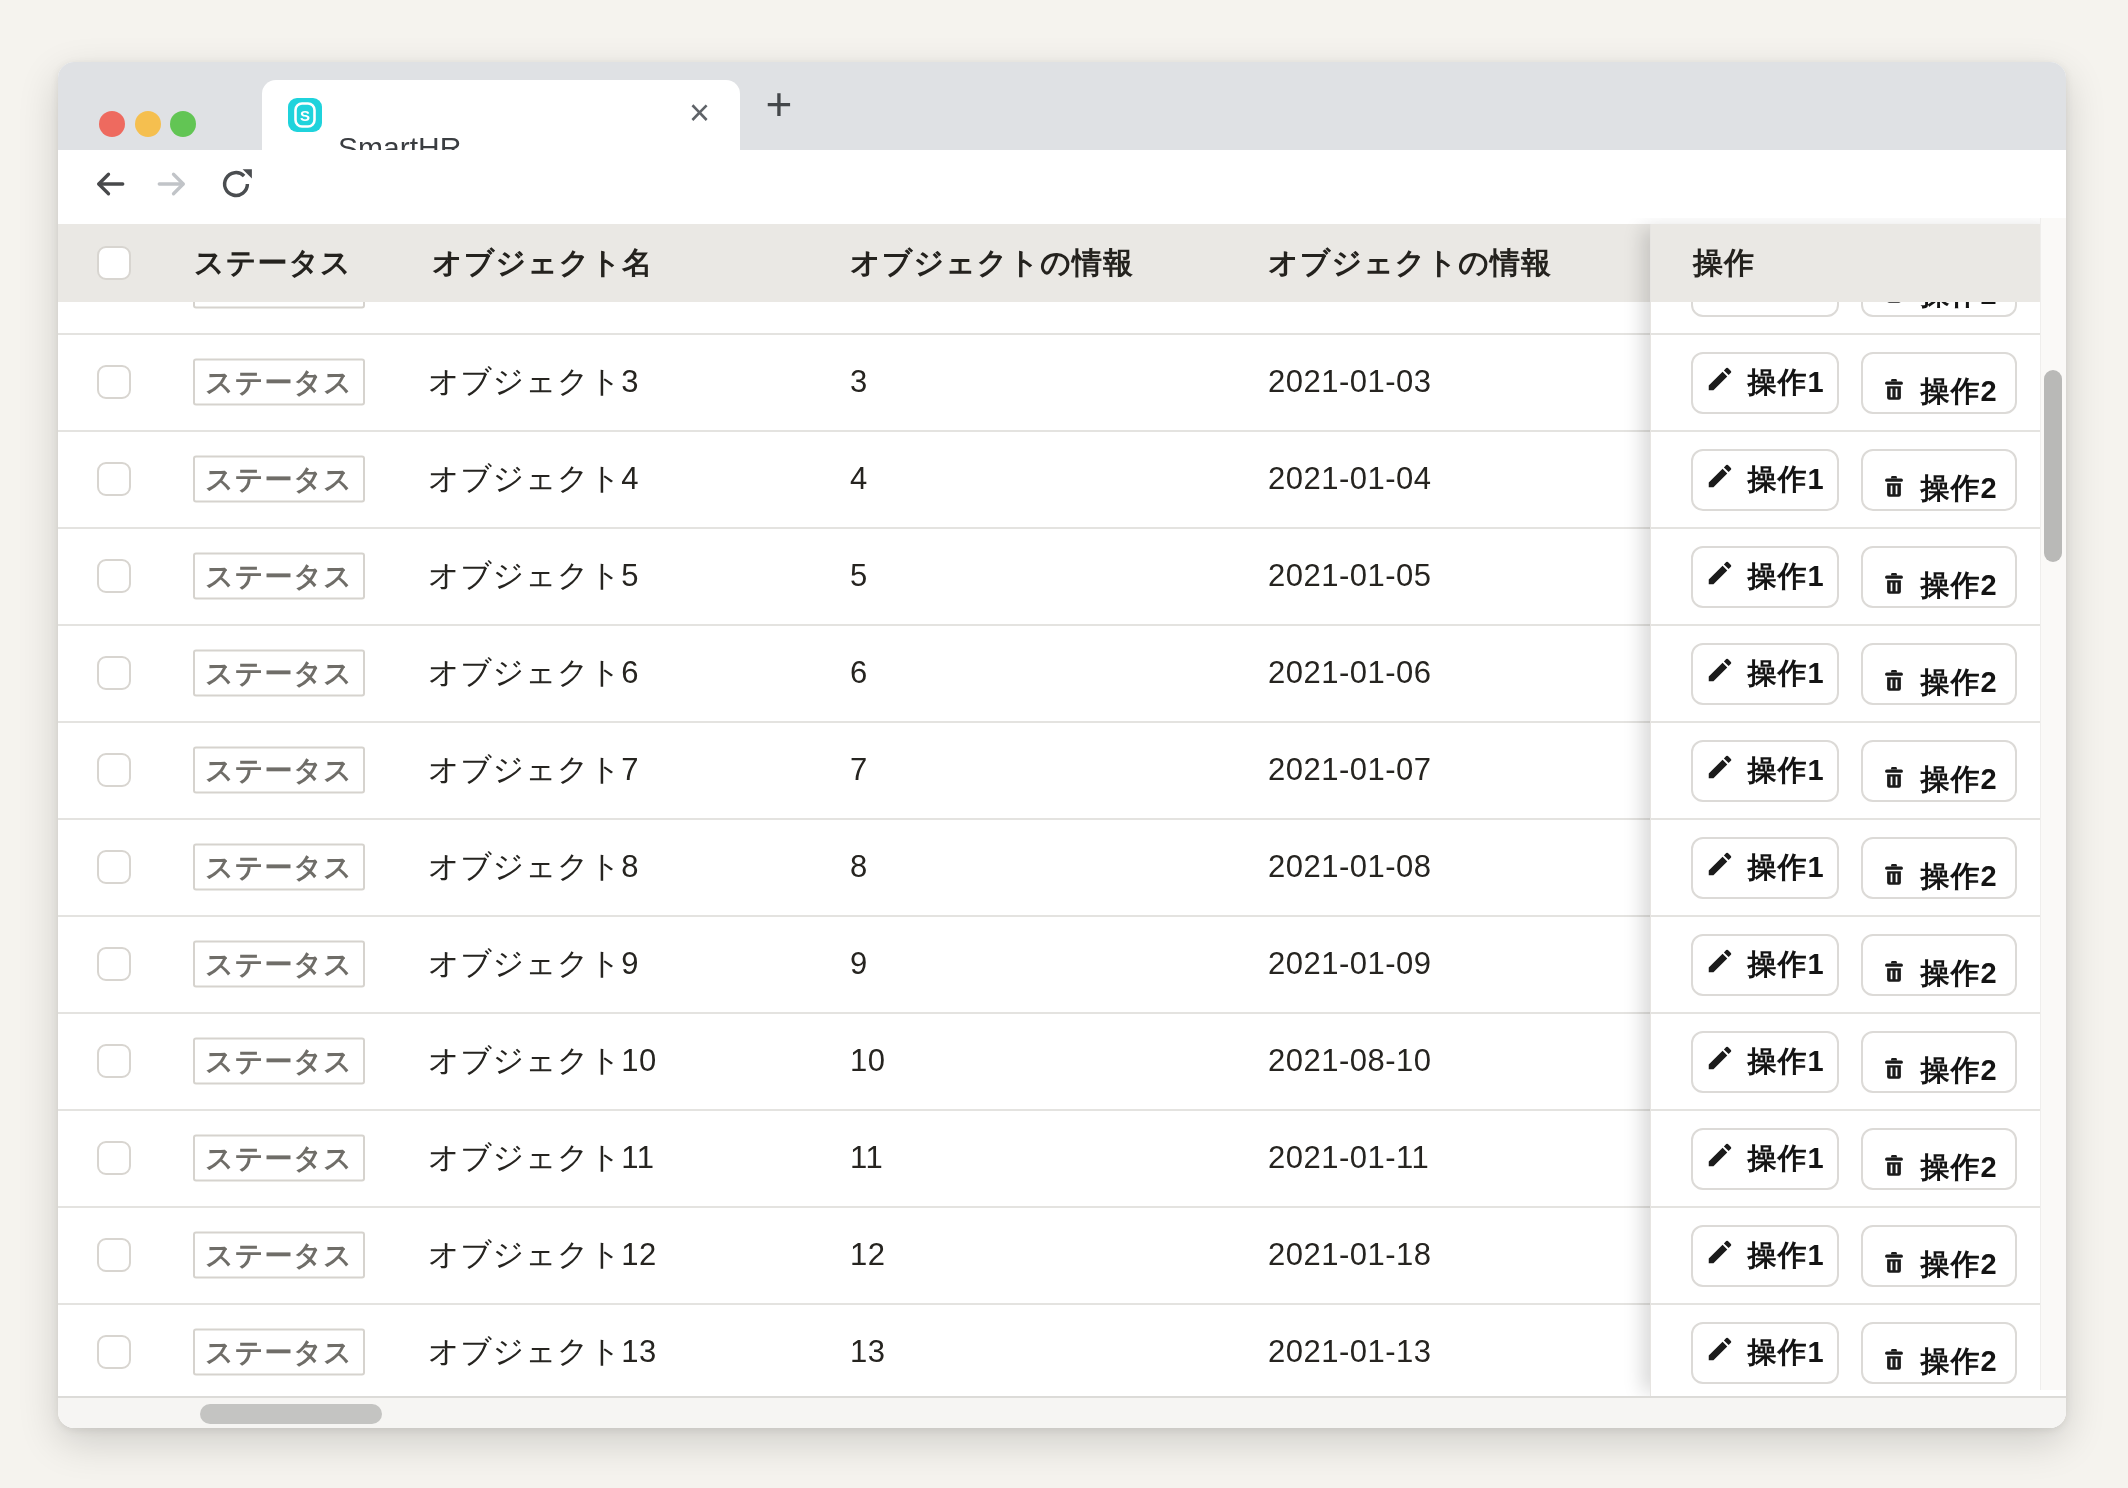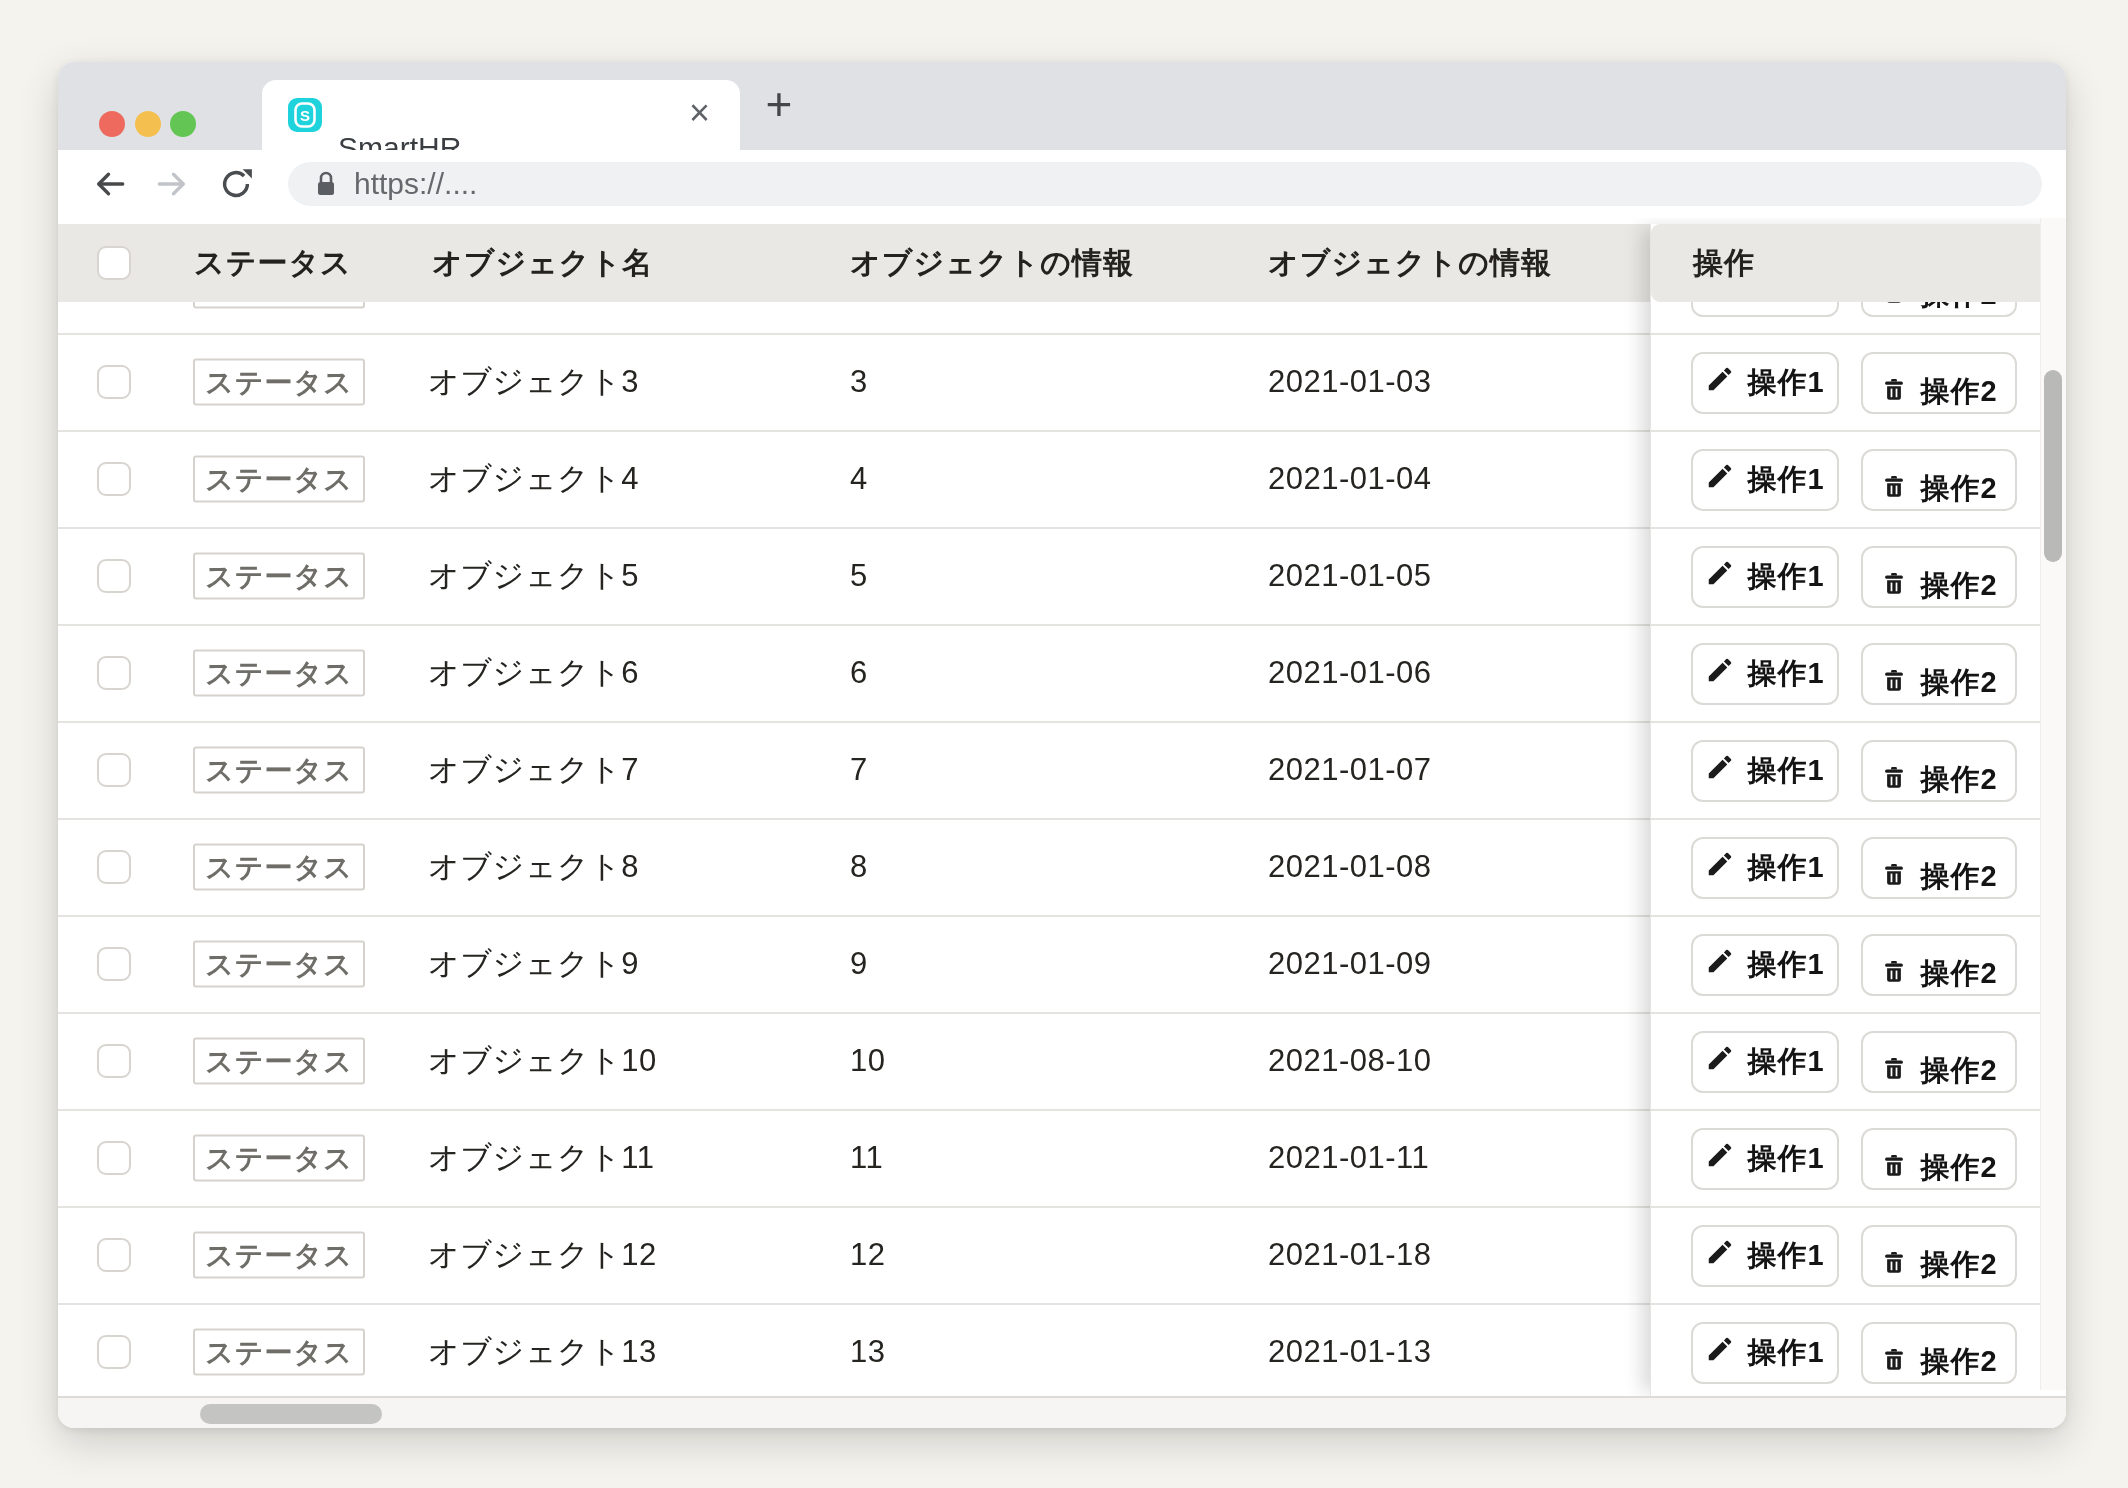--- a/index.html
+++ b/index.html
@@ -38,21 +38,21 @@
     border:2px solid #d6d3ce; background:#fff; border-radius:3px; display:flex; align-items:center; justify-content:center;
     font-size:28px; font-weight:700; color:#6f6d68; letter-spacing:1px; }
   .cell { position:absolute; top:50%; transform:translateY(-50%); font-size:31px; color:#262420; letter-spacing:0.5px; white-space:nowrap; }
   .c-name { left:370px; } .c-info { left:792px; } .c-date { left:1210px; }
 
   .lheader { position:absolute; left:0; top:6px; width:1592px; height:78px; background:#eae8e4; z-index:2; }
   .hlabel { position:absolute; top:50%; transform:translateY(-50%); font-size:30px; font-weight:700; color:#24221e; letter-spacing:1px; white-space:nowrap; }
 
   .sticky { position:absolute; left:1592px; top:6px; width:416px; height:1172px; background:#fff; z-index:3;
     border-left:1px solid #e7e5e2; box-shadow:-12px 0 18px -4px rgba(0,0,0,0.15); overflow:hidden; }
-  .sticky-head { position:absolute; left:0; top:0; width:100%; height:78px; background:#eae8e4; z-index:2;border-radius:9px; }
+  .sticky-head { position:absolute; left:0; top:0; width:100%; height:78px; background:#eae8e4; z-index:2; }
   .arow { position:absolute; left:0; width:100%; height:97px; border-bottom:2px solid #e4e3e0; background:#fff; }
   .act-btn { position:absolute; top:17px; height:62px; background:#fff; border:2px solid #dcdad7; border-radius:12px;
     display:flex; align-items:center; justify-content:center; gap:12px; cursor:pointer;
     font-family:inherit; font-size:29px; font-weight:700; color:#141414; letter-spacing:1px; }
   .b1 { left:40px; width:148px; } .b2 { left:210px; width:156px;align-items:flex-end; }
 
   
   .v-track { position:absolute; right:0; top:162px; width:26px; height:1172px; background:#faf9f7; border-left:1px solid #efeeec; z-index:4; }
   .v-thumb { position:absolute; left:1986px; top:308px; width:18px; height:192px; background:#b9b9b7; border-radius:9px; z-index:5; cursor:pointer; }
   .h-bar { position:absolute; left:0; top:1334px; width:2008px; height:32px; background:#f6f5f3; border-top:2px solid #dcdbd8; z-index:5; }
@@ -94,30 +94,20 @@
           <path d="M13 5.5 19.5 12 13 18.5"></path>
       </svg>
     </div>
     <div class="nav-ic" style="left:152px">
       <svg width="36" height="36" viewBox="0 0 24 24" fill="none">
         <path d="M19.6 12a7.6 7.6 0 1 1-2.2-5.35" stroke="#4a4d50" stroke-width="2.3"></path>
         <polygon points="16.4,2.2 22.6,2.2 22.6,8.4" fill="#4a4d50"></polygon>
       </svg>
     </div>
 
-    <div class="pill">
-      <div class="pill-ic" style="left:18px">
-        <svg width="26" height="30" viewBox="0 0 26 30">
-          <path d="M8 14V9a5 5 0 0 1 10 0v5" fill="none" stroke="#5a5e63" stroke-width="2.6"></path>
-          <rect x="5" y="13" width="16" height="13" rx="2.5" fill="#5a5e63"></rect>
-        </svg>
-      </div>
-      <span class="url-text">https://....</span>
-
-    </div>
   </div>
 
   <div class="content">
     <div class="rows-wrap">
         <div class="row" style="top: 19.5px;">
           <div class="ckb"></div>
           <div class="chip">ステータス</div>
           <span class="cell c-name">オブジェクト2</span>
           <span class="cell c-info">2</span>
           <span class="cell c-date">2021-01-02</span>

